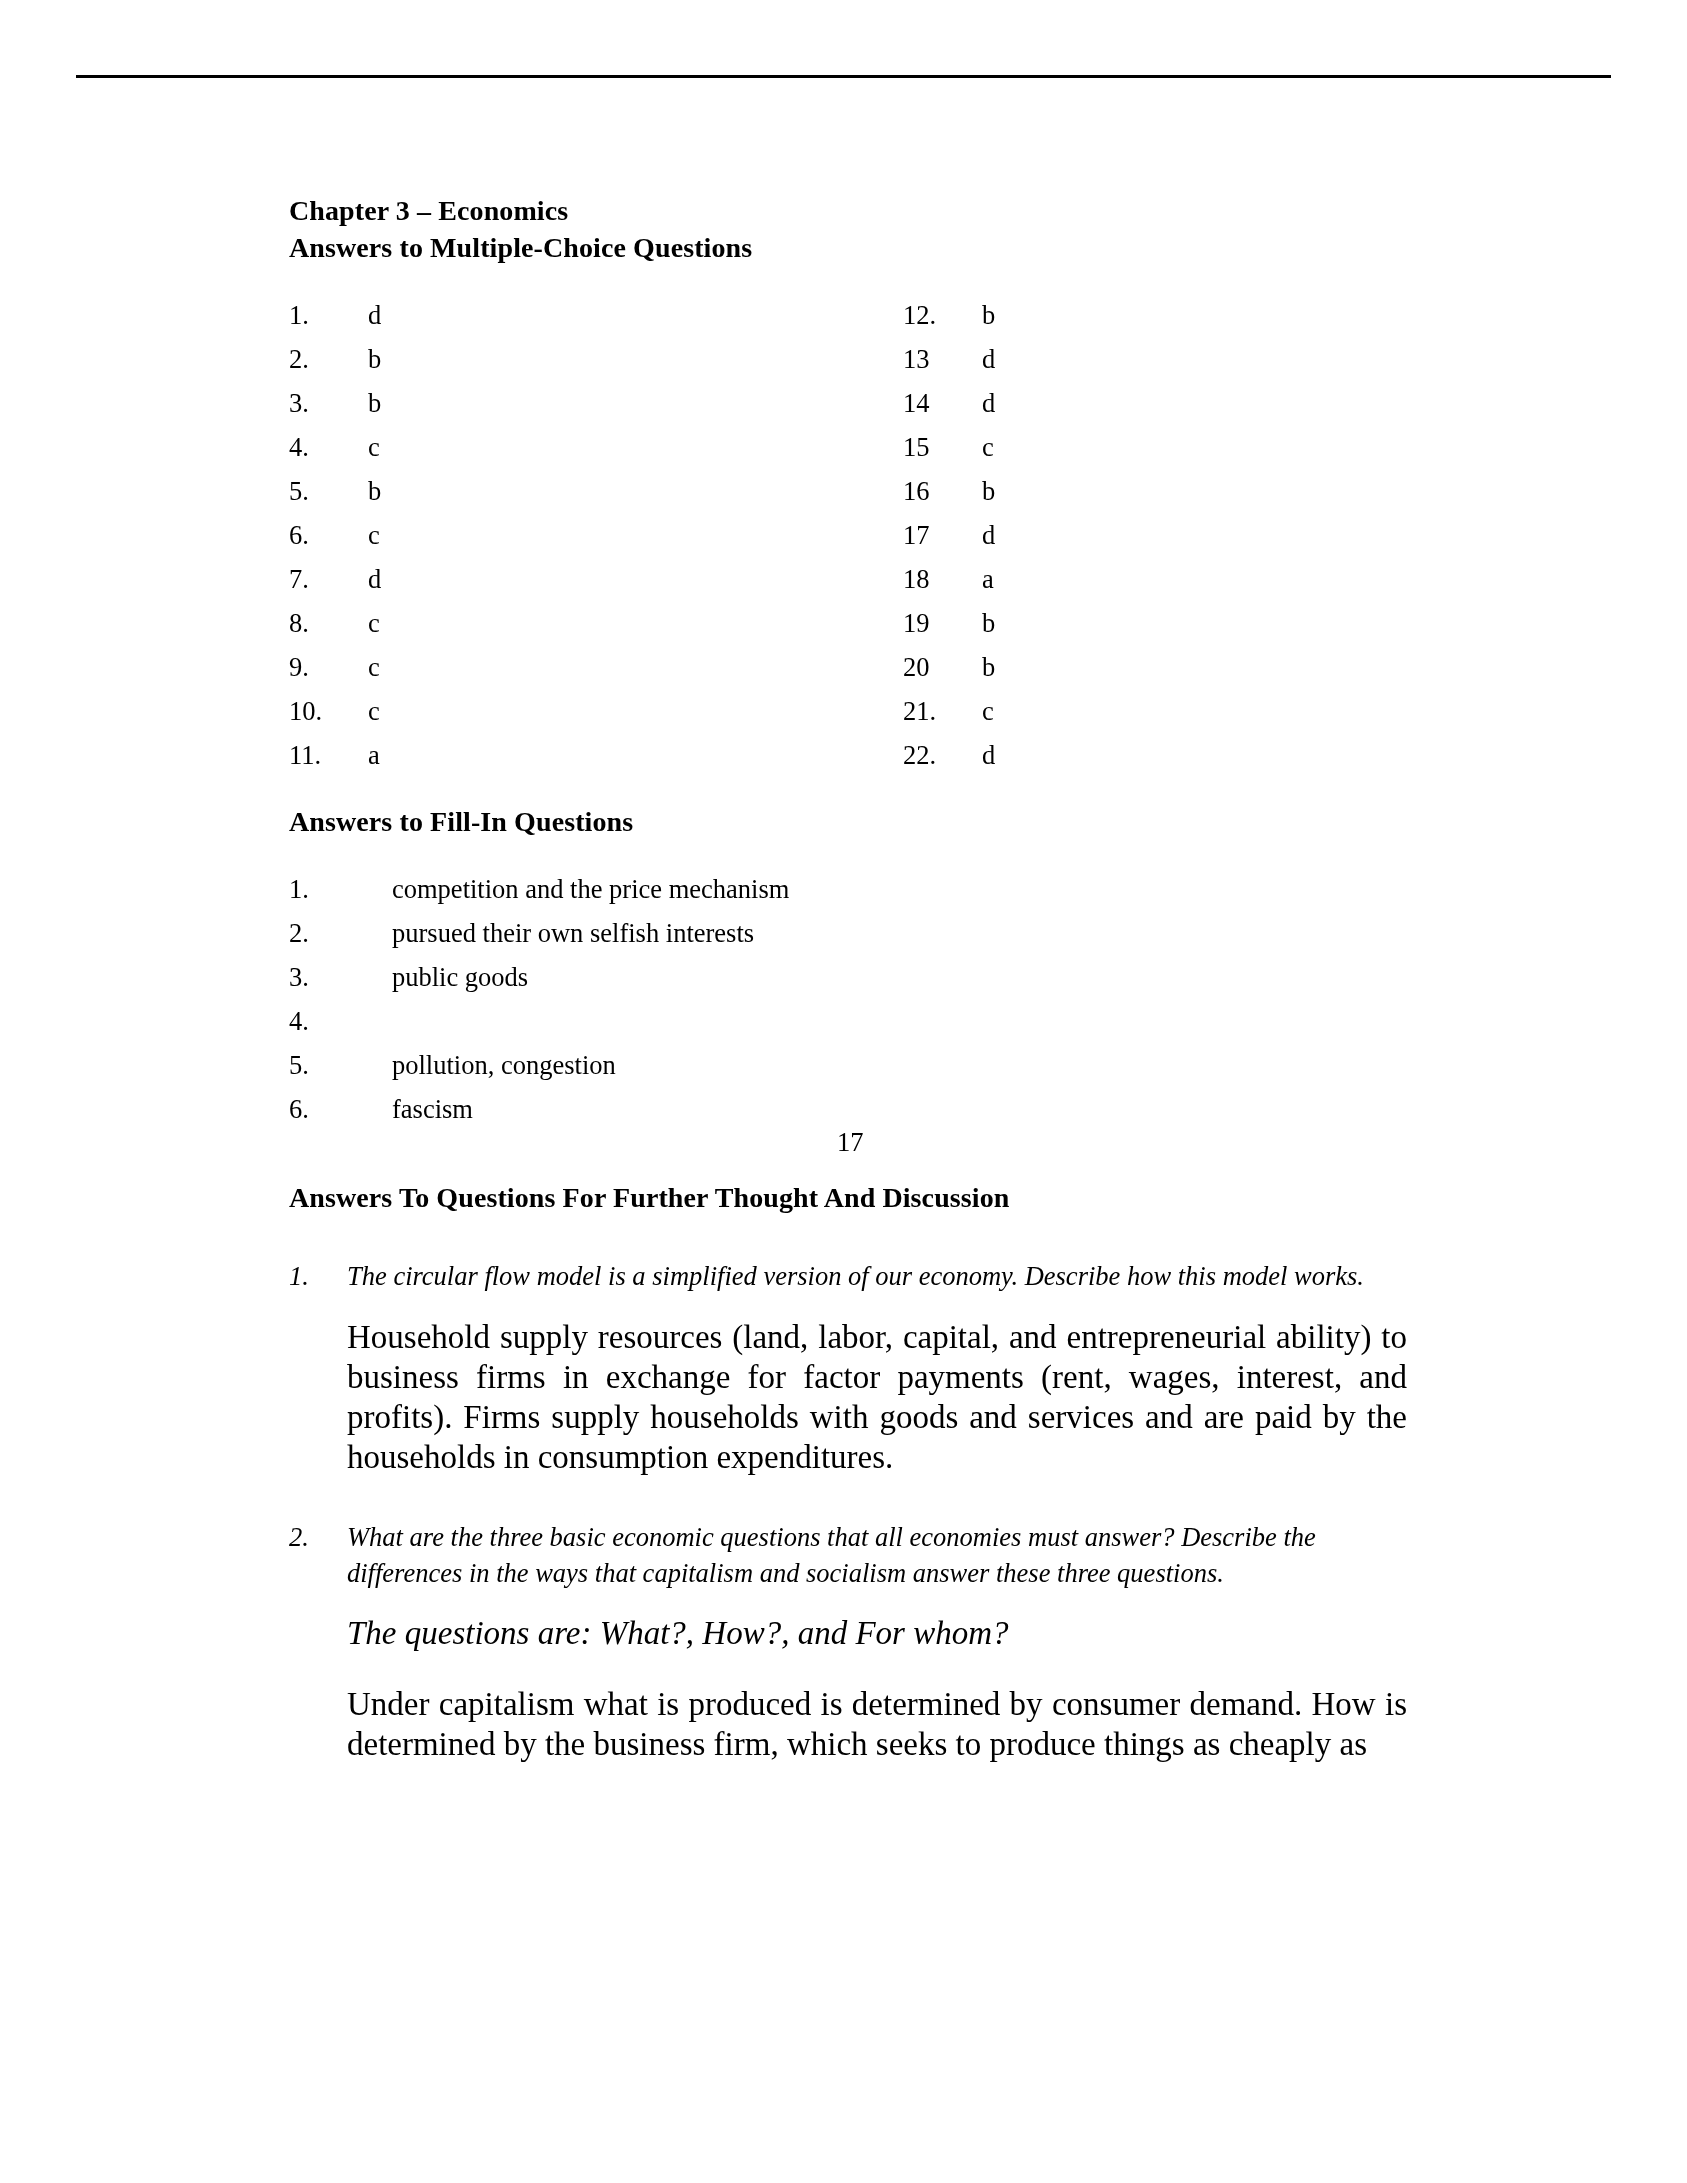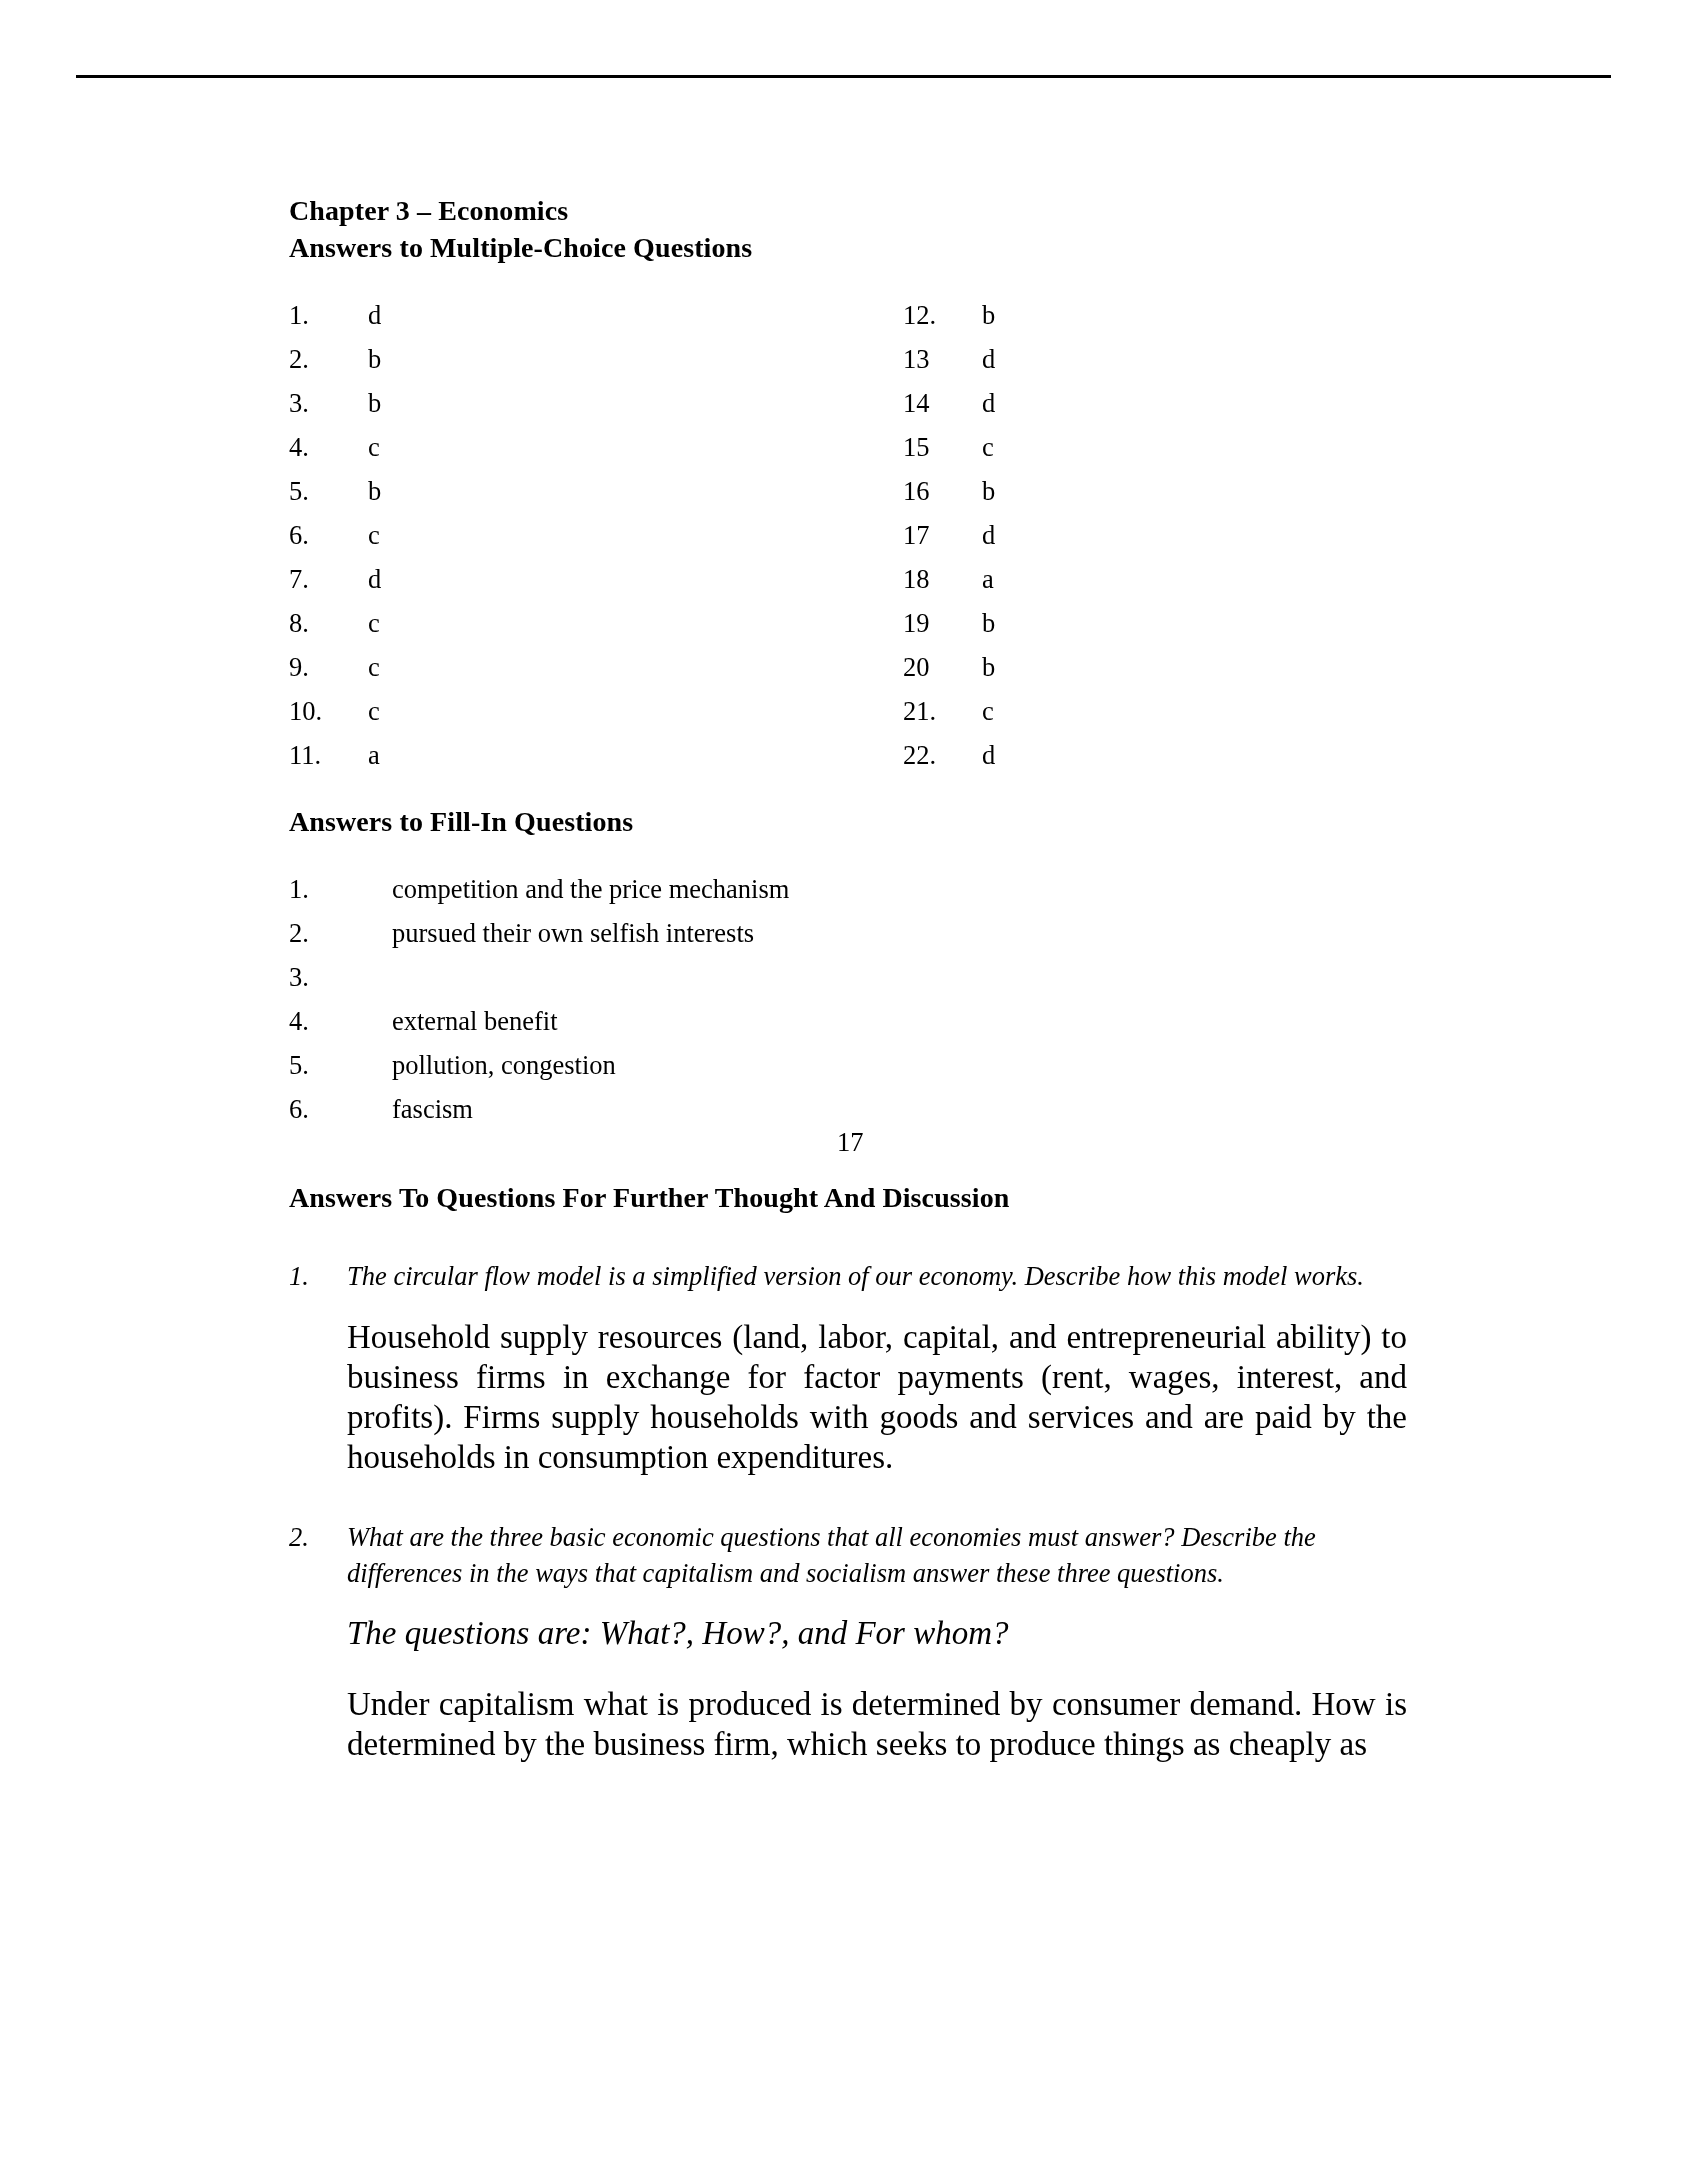--- a/index.html
+++ b/index.html
@@ -249,24 +249,24 @@
       <div class="fill-row">
         <span class="fill-num">1.</span>
         <span class="fill-text">competition and the price mechanism</span>
       </div>
       <div class="fill-row">
         <span class="fill-num">2.</span>
         <span class="fill-text">pursued their own selfish interests</span>
       </div>
       <div class="fill-row">
         <span class="fill-num">3.</span>
+        <span class="fill-text">public goods</span>
       </div>
       <div class="fill-row">
         <span class="fill-num">4.</span>
-        <span class="fill-text">external benefit</span>
       </div>
       <div class="fill-row">
         <span class="fill-num">5.</span>
         <span class="fill-text">pollution, congestion</span>
       </div>
       <div class="fill-row">
         <span class="fill-num">6.</span>
         <span class="fill-text">fascism</span>
       </div>
     </div>

